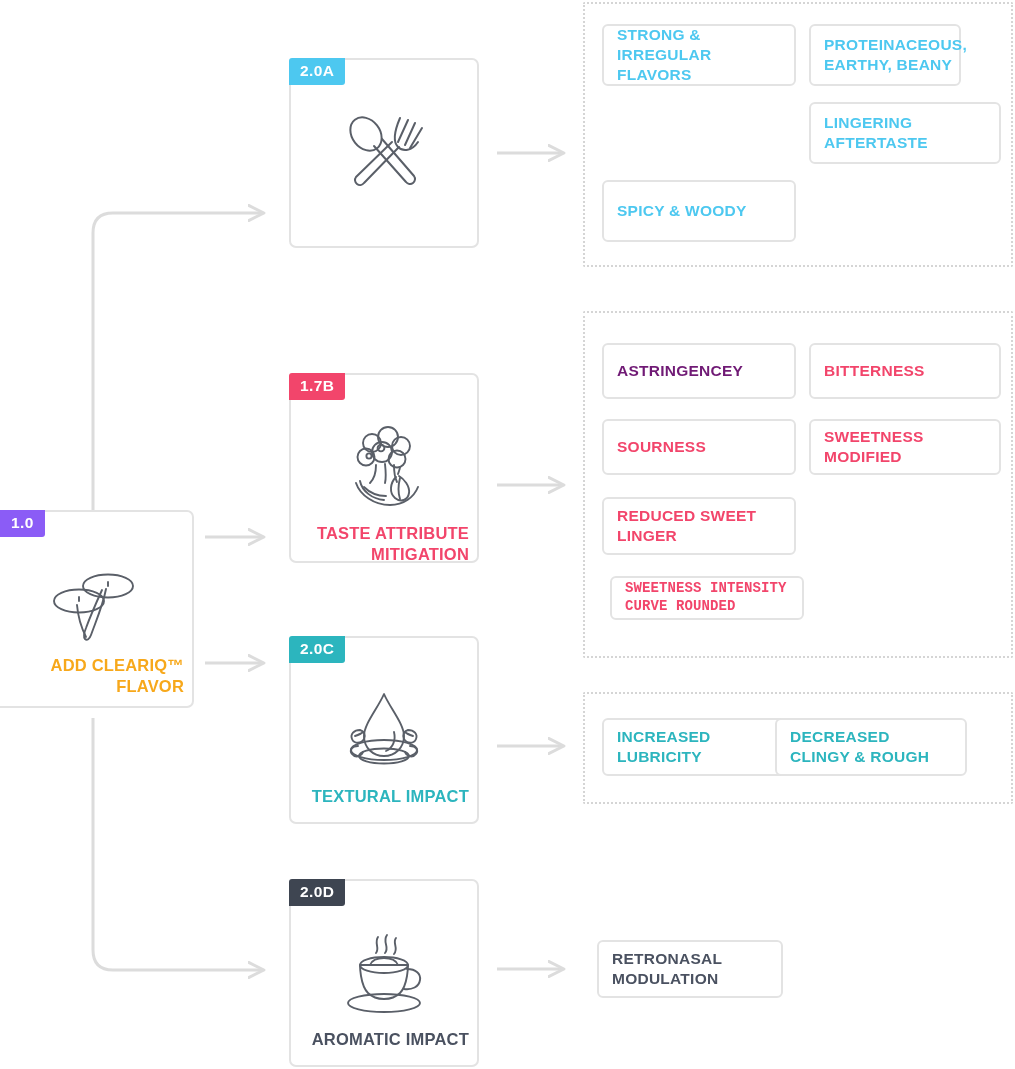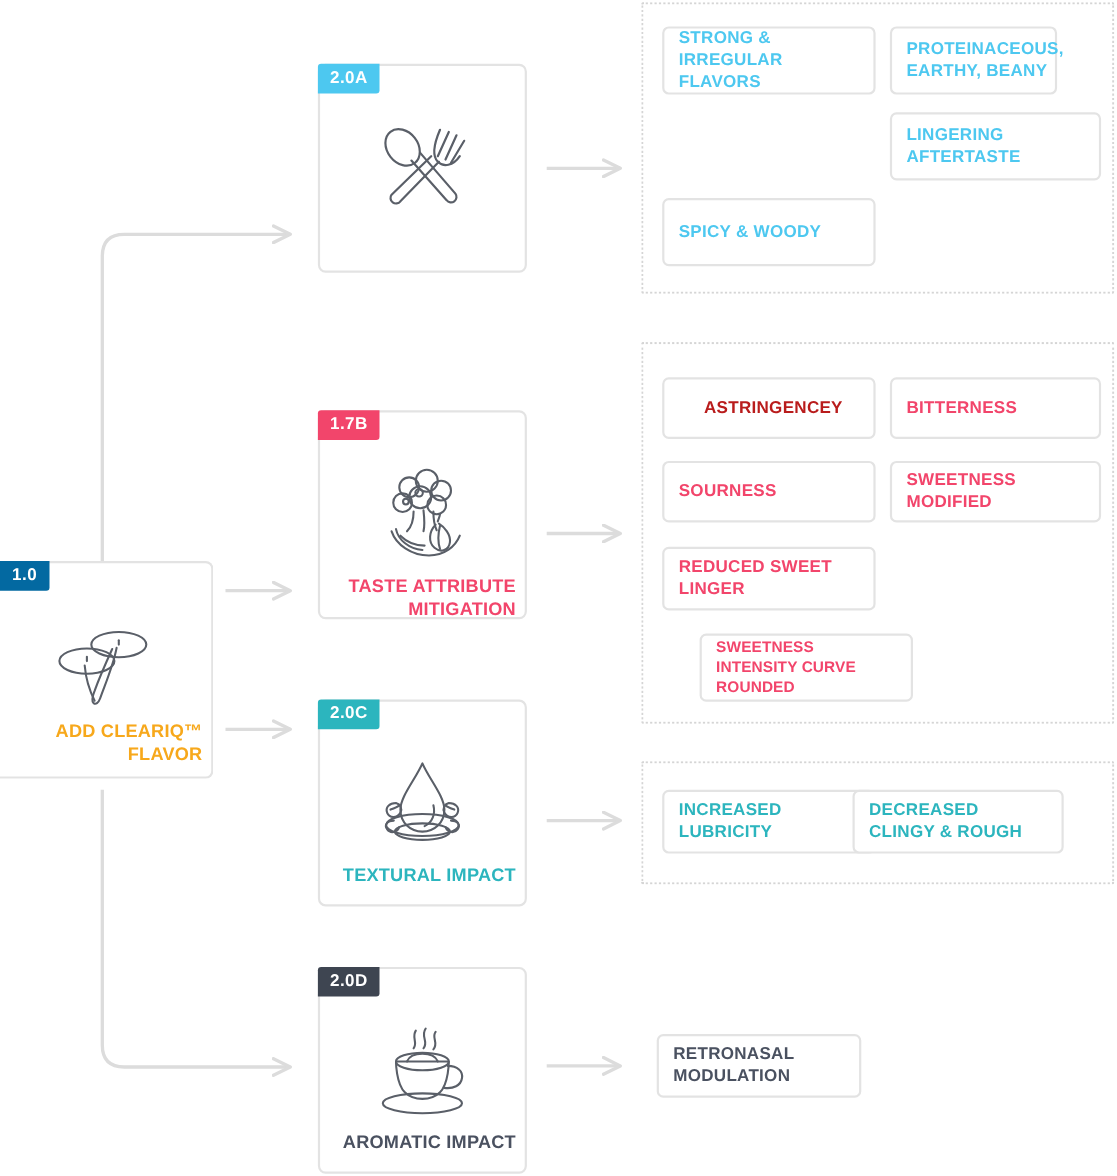--- a/index.html
+++ b/index.html
@@ -157,21 +157,21 @@
     <path class="arrow-line" d="M497,485 L563,485" marker-end="url(#arwhead)"></path>
     <path class="arrow-line" d="M497,746 L563,746" marker-end="url(#arwhead)"></path>
     <path class="arrow-line" d="M497,969 L563,969" marker-end="url(#arwhead)"></path>
   </svg>
 
   <div class="group" id="group-a"></div>
   <div class="group" id="group-b"></div>
   <div class="group" id="group-c"></div>
 
   <div class="node" id="node-root">
-    <div class="badge" style="background:#0369a1;">1.0</div>
+    <div class="badge" style="background:#8b5cf6;">1.0</div>
     <div class="glyph">
       <svg width="96" height="84" viewBox="0 0 96 84" fill="none" stroke="#5A5F68" stroke-width="1.9" stroke-linecap="round" stroke-linejoin="round">
         <ellipse cx="60" cy="21" rx="25" ry="11.5"></ellipse>
         <ellipse cx="31" cy="36" rx="25" ry="11.5"></ellipse>
         <path d="M60,21 L60,17"></path>
         <path d="M31,36 L31,32"></path>
         <path d="M58,24 C55,40 48,56 43,70 C41.5,74 39,76 37,74 C35,72 36,68 38,63 C42,52 49,36 54,25"></path>
         <path d="M29,40 C30,52 34,64 38,72"></path>
       </svg>
     </div>
@@ -275,35 +275,35 @@
     <span style="color:#4DC8F0;">PROTEINACEOUS, EARTHY, BEANY</span>
   </div>
   <div class="chip" style="left:809px; top:102px; width:192px; height:62px;">
     <span style="color:#4DC8F0;">LINGERING AFTERTASTE</span>
   </div>
   <div class="chip" style="left:602px; top:180px; width:194px; height:62px;">
     <span style="color:#4DC8F0;">SPICY &amp; WOODY</span>
   </div>
 
   <div class="chip" style="left:602px; top:343px; width:194px; height:56px;">
-    <span style="color:#b91c1c;margin-left:23px;">ASTRINGENCEY</span>
+    <span style="color:#701a75;">ASTRINGENCEY</span>
   </div>
   <div class="chip" style="left:809px; top:343px; width:192px; height:56px;">
     <span style="color:#F2456B;">BITTERNESS</span>
   </div>
   <div class="chip" style="left:602px; top:419px; width:194px; height:56px;">
     <span style="color:#F2456B;">SOURNESS</span>
   </div>
   <div class="chip" style="left:809px; top:419px; width:192px; height:56px;">
     <span style="color:#F2456B;">SWEETNESS MODIFIED</span>
   </div>
   <div class="chip" style="left:602px; top:497px; width:194px; height:58px;">
     <span style="color:#F2456B;">REDUCED SWEET LINGER</span>
   </div>
-  <div class="chip small" style="left:636px; top:576px; width:194px; height:62px;">
+  <div class="chip small" style="left:610px; top:576px; width:194px; height:44px;font-family:Liberation Mono, monospace;">
     <span style="color:#F2456B;">SWEETNESS INTENSITY CURVE ROUNDED</span>
   </div>
 
   <div class="chip" style="left:602px; top:718px; width:194px; height:58px;">
     <span style="color:#2CB5BE;">INCREASED LUBRICITY</span>
   </div>
   <div class="chip" style="left:775px; top:718px; width:192px; height:58px;justify-content:center;">
     <span style="color:#2CB5BE;">DECREASED CLINGY &amp; ROUGH</span>
   </div>
 

